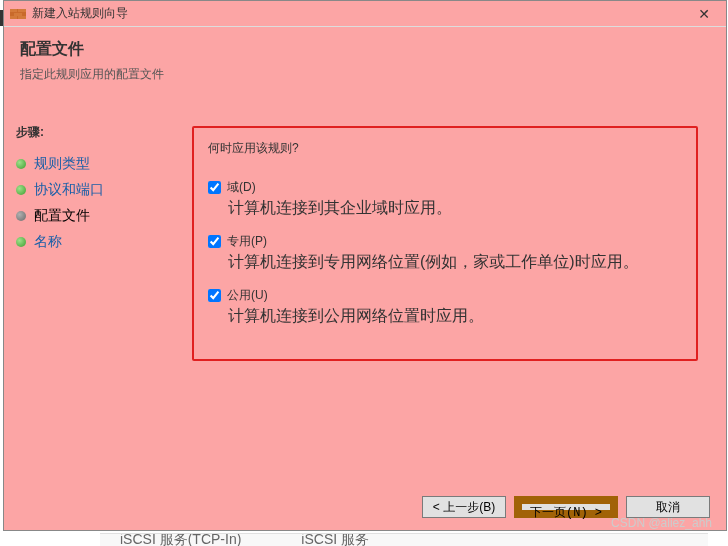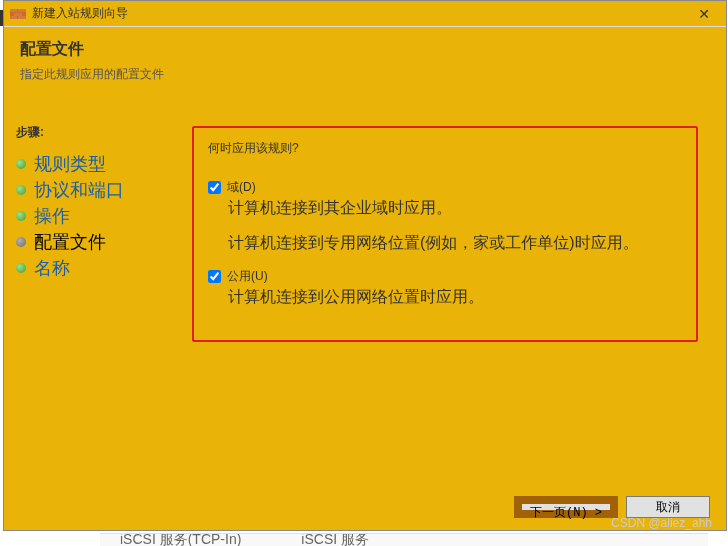--- a/index.html
+++ b/index.html
@@ -1,32 +1,32 @@
 <!DOCTYPE html>
 <html><head>
 <meta charset="utf-8">
 <style>
 * { box-sizing: border-box; margin: 0; padding: 0; }
 body { font-family: "Microsoft YaHei", "Segoe UI", sans-serif; font-size: 12px; background: #fff; width: 728px; height: 546px; overflow: hidden; position: relative; }
-.window { border: 1px solid #888; width: 724px; height: 531px; background: #eab308; margin-left: 3px; position: relative; }
+.window { border: 1px solid #888; width: 724px; height: 531px; background: #fca5a5; margin-left: 3px; position: relative; }
 .titlebar { height: 26px; display: flex; align-items: center; padding: 0 6px; border-bottom: 1px solid #ddd; }
 .titlebar .icon { width: 16px; height: 16px; margin-right: 6px; }
 .titlebar .title { flex: 1; font-size: 12px; color: #333; }
 .titlebar .close-btn { width: 32px; height: 24px; display: flex; align-items: center; justify-content: center; font-size: 14px; color: #333; cursor: pointer; }
 .header { padding: 12px 16px 14px; }
 .header .ht { font-size: 16px; font-weight: bold; color: #333; }
 .header .hd { font-size: 12px; color: #555; margin-top: 6px; }
 .body { display: flex; margin-top: 23px; }
 .sidebar { width: 182px; padding: 4px 0 0 12px; }
 .steps-title { font-weight: bold; font-size: 12px; margin-bottom: 10px; color: #333; }
 .step-item { display: flex; align-items: center; height: 26px; cursor: pointer; }
 .step-bullet { width: 10px; height: 10px; border-radius: 50%; margin: 0 8px 0 0; flex-shrink: 0; }
 .step-bullet.inactive { background: radial-gradient(circle at 35% 35%, #9fe08a, #3b9e2f); }
 .step-bullet.active { background: radial-gradient(circle at 35% 35%, #b0b0b0, #6a6a6a); }
-.step-label { font-size: 18px; }
+.step-label { font-size: 14px; }
 .step-label.link { color: #1a5fa8; }
 .step-label.current { color: #000; }
 .main { flex: 1; padding: 4px 28px 2px 6px; position: relative; }
 .highlight { border: 2px solid #e02020; border-radius: 2px; padding: 12px 14px 18px; margin-top: 2px; min-height: 206px; }
 .q { font-size: 12px; color: #333; margin-bottom: 22px; }
 .chk-group { margin-bottom: 14px; }
 .chk-row { display: flex; align-items: center; }
 .chk-row input { margin-right: 6px; }
 .chk-row label { font-size: 12px; color: #333; }
 .chk-desc { font-size: 16px; color: #333; margin-left: 20px; margin-top: 2px; }
@@ -68,24 +68,20 @@
       <div class="steps-title">步骤:</div>
       <div class="step-item">
         <span class="step-bullet inactive"></span>
         <span class="step-label link">规则类型</span>
       </div>
       <div class="step-item">
         <span class="step-bullet inactive"></span>
         <span class="step-label link">协议和端口</span>
       </div>
       <div class="step-item">
-        <span class="step-bullet inactive"></span>
-        <span class="step-label link">操作</span>
-      </div>
-      <div class="step-item">
         <span class="step-bullet active"></span>
         <span class="step-label current">配置文件</span>
       </div>
       <div class="step-item">
         <span class="step-bullet inactive"></span>
         <span class="step-label link">名称</span>
       </div>
     </div>
 
     <div class="main">
@@ -94,35 +90,40 @@
 
         <div class="chk-group">
           <div class="chk-row">
             <input type="checkbox" checked="" style="">
             <label>域(D)</label>
           </div>
           <div class="chk-desc">计算机连接到其企业域时应用。</div>
         </div>
 
         <div class="chk-group">
+          <div class="chk-row">
+            <input type="checkbox" checked="" style="">
+            <label>专用(P)</label>
+          </div>
           <div class="chk-desc">计算机连接到专用网络位置(例如，家或工作单位)时应用。</div>
         </div>
 
         <div class="chk-group">
           <div class="chk-row">
             <input type="checkbox" checked="" style="">
             <label>公用(U)</label>
           </div>
           <div class="chk-desc">计算机连接到公用网络位置时应用。</div>
         </div>
       </div>
     </div>
   </div>
 
   <div class="footer">
+    <button>&lt; 上一步(B)</button>
     <button class="primary">下一页(N) &gt;</button>
     <button>取消</button>
   </div>
 </div>
 
 <div class="bg-row">
   <span>iSCSI 服务(TCP-In)</span>
   <span>iSCSI 服务</span>
 </div>
 

